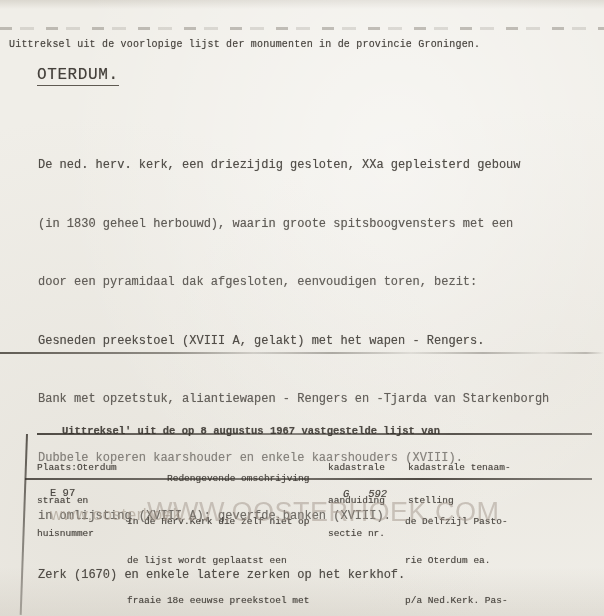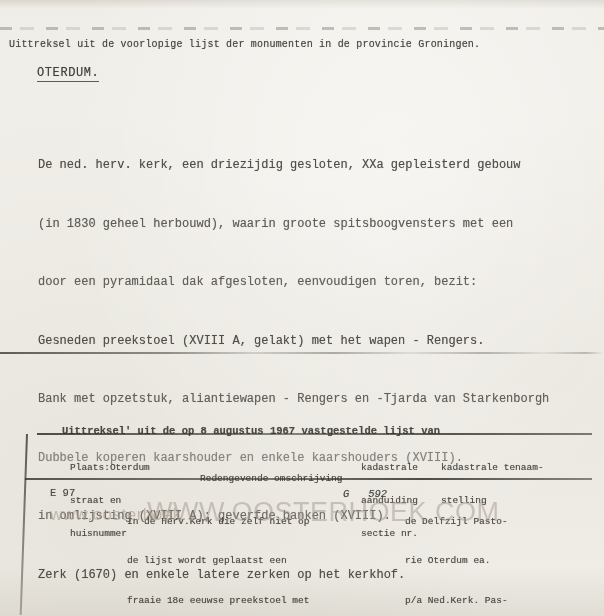--- a/index.html
+++ b/index.html
@@ -21,21 +21,21 @@
   
   .fold{
     position:absolute;left:0;top:27;width:604px;height:3px;
     background:repeating-linear-gradient(90deg,
       rgba(108,102,92,.45) 0 12px, rgba(108,102,92,0) 12px 20px,
       rgba(108,102,92,.22) 20px 34px, rgba(108,102,92,0) 34px 46px);
     opacity:.85;
   }
   .fold{top:27px;}
   .intro{left:9px;top:39px;font-size:10px;letter-spacing:.2px;opacity:.92;}
-  .heading{left:37px;top:66px;font-size:12px;letter-spacing:.6px;
+  .heading{left:37px;top:66px;font-size:16px;letter-spacing:.6px;
     border-bottom:1.4px solid rgba(60,54,46,.85);padding-bottom:1px;opacity:.95;}
   .desc{left:38px;top:117px;font-size:12px;line-height:19.5px;}
   .desc .l{opacity:.88;}
   .desc .l:nth-child(2){opacity:.80;}
   .desc .l:nth-child(3){opacity:.78;}
   .desc .l:nth-child(5){opacity:.78;}
   .desc .l:nth-child(6){opacity:.58;}
   .desc .l:nth-child(7){opacity:.70;}
   .divider{
     position:absolute;left:0;top:352px;width:604px;height:2px;
@@ -52,21 +52,21 @@
   }
   .rule-head{
     position:absolute;left:25px;top:478px;width:567px;height:2px;
     background:linear-gradient(90deg, rgba(52,47,41,.8), rgba(52,47,41,.6) 40%, rgba(52,47,41,.85) 70%, rgba(52,47,41,.55));
   }
   .pen-line{
     position:absolute;left:26px;top:434px;width:2px;height:181px;
     background:linear-gradient(180deg, rgba(55,50,43,.8), rgba(55,50,43,.55) 60%, rgba(55,50,43,.35));
     transform:rotate(2deg);transform-origin:top center;
   }
-  .th{font-size:9.5px;line-height:11px;opacity:.9;margin-left:33px;}
+  .th{font-size:9.5px;line-height:11px;opacity:.9;}
   .th-plaats{left:37px;top:440px;}
   .th-omschrijving{left:167px;top:451px;}
   .th-kad{left:328px;top:440px;}
   .th-tenaam{left:408px;top:440px;}
   .cell{font-size:9.5px;line-height:13.3px;opacity:.9;}
   .c-plaats{left:50px;top:487px;font-size:10.5px;}
   .c-omschr{left:127px;top:488px;}
   .c-kad{left:343px;top:488px;font-size:10.5px;font-style:italic;}
   .c-tenaam{left:405px;top:488px;}
   .wm{position:absolute;font-family:"Liberation Sans","DejaVu Sans",sans-serif;

